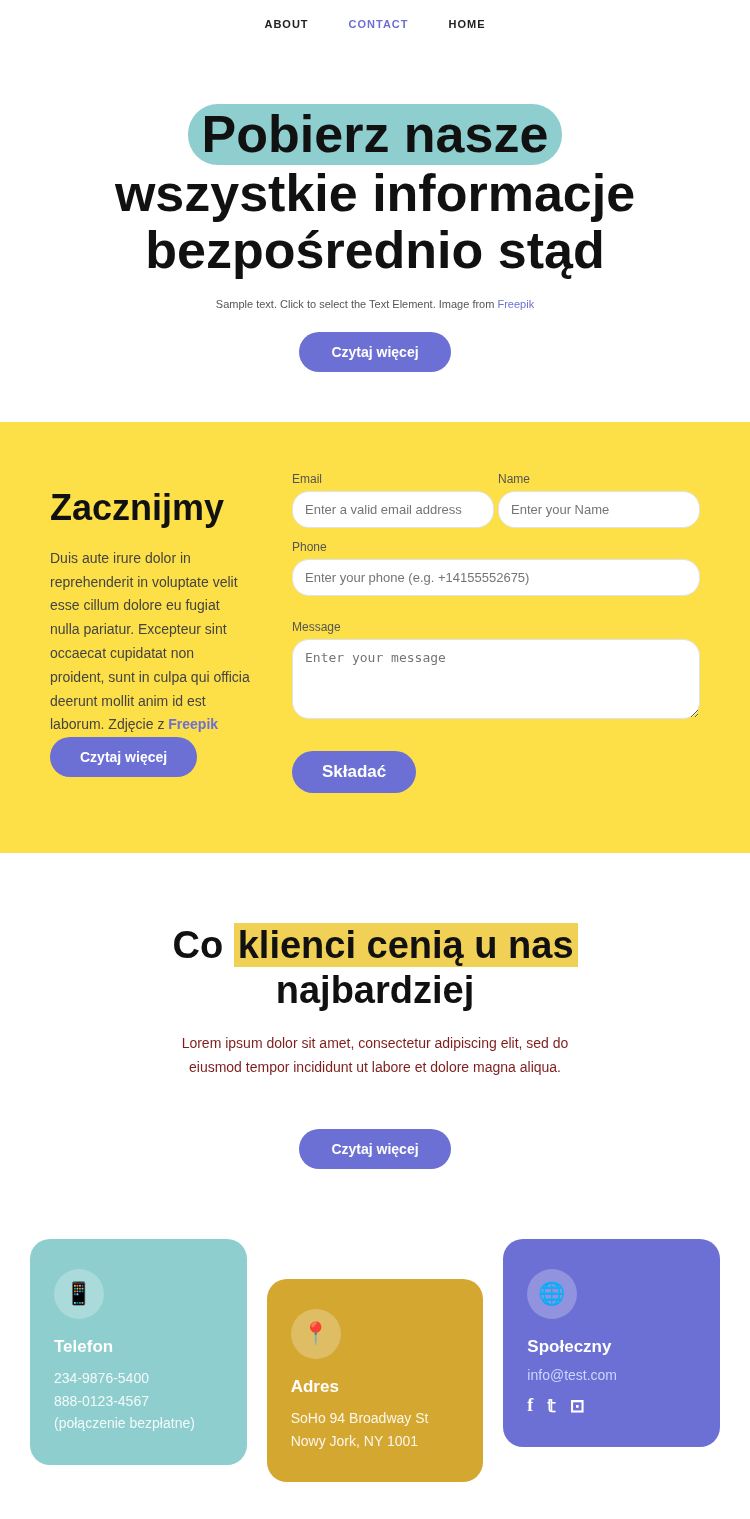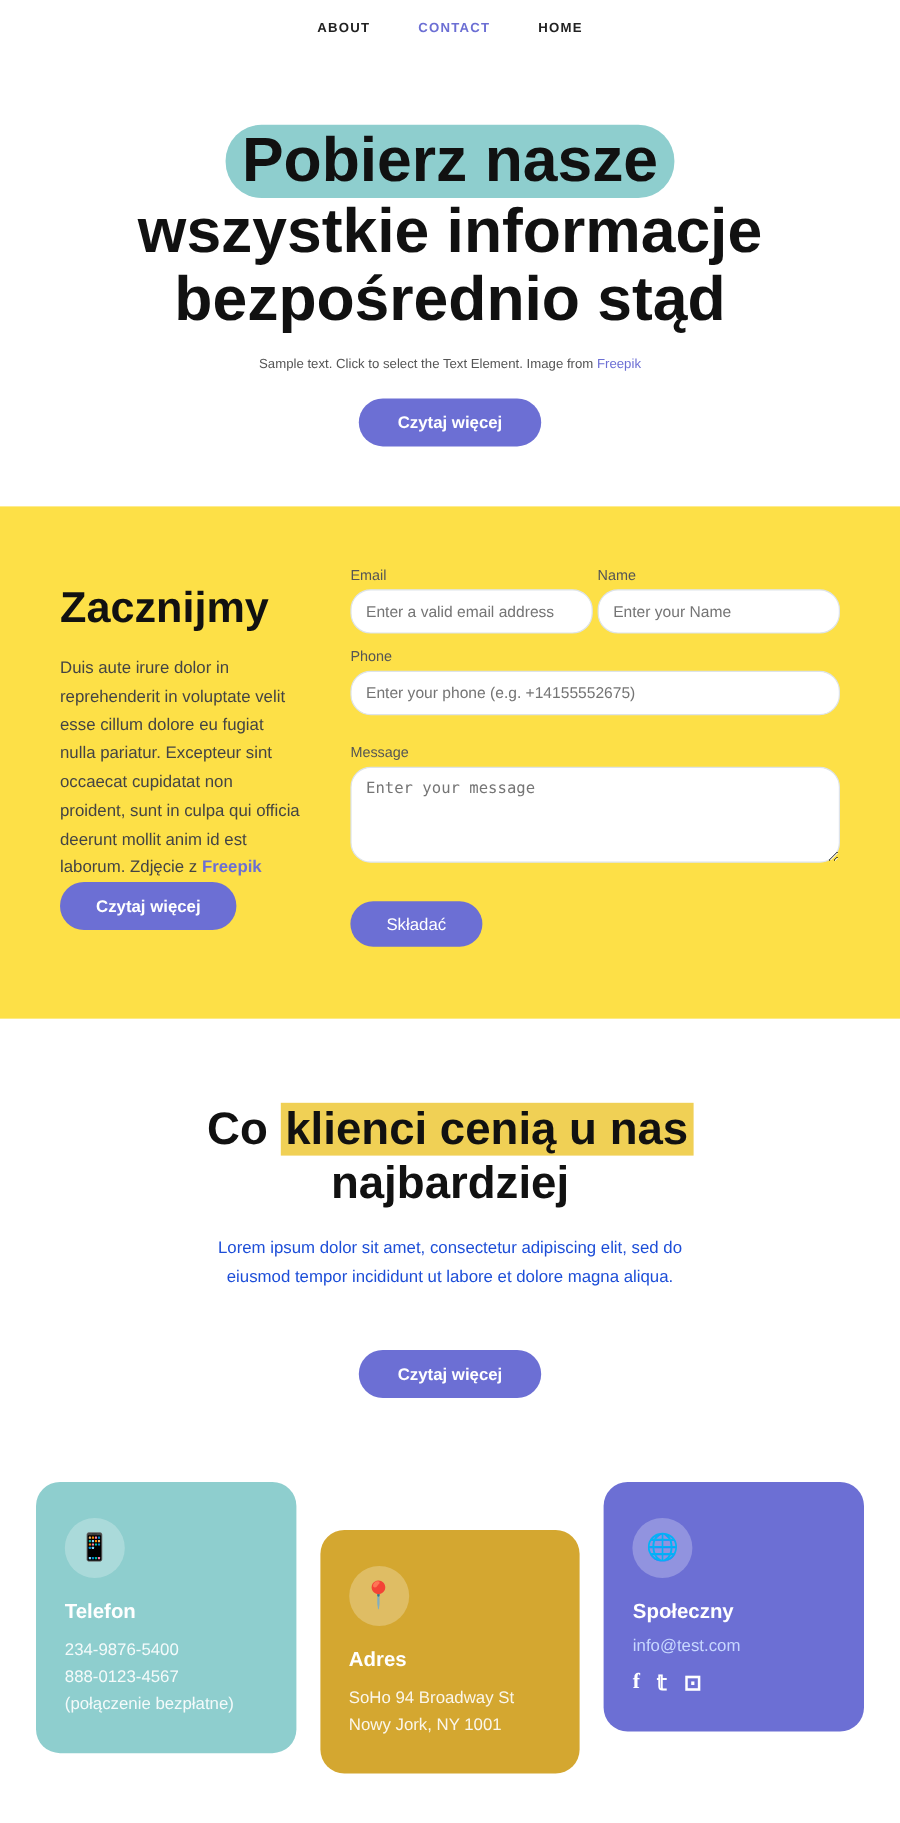--- a/index.html
+++ b/index.html
@@ -126,22 +126,22 @@
       resize: vertical;
       min-height: 80px;
     }
     .form-full { width: 100%; margin-bottom: 24px; }
     .btn-submit {
       background: #6c6fd4;
       color: #fff;
       border: none;
       border-radius: 25px;
       padding: 11px 30px;
-      font-size: 14px;
-      font-weight: 400;
+      font-size: 17px;
+      font-weight: 700;
       cursor: pointer;
       margin-top: 8px;
     }
 
     
     .clients-section {
       text-align: center;
       padding: 70px 80px 40px;
       background: #fff;
     }
@@ -152,21 +152,21 @@
       line-height: 1.2;
       margin-bottom: 18px;
     }
     .clients-section h2 .highlight-yellow {
       background: #f0d055;
       border-radius: 0;
       padding: 1px 4px;
     }
     .clients-section p {
       font-size: 14px;
-      color: #1d4ed8;
+      color: #7f1d1d;
       max-width: 420px;
       margin: 0 auto 28px;
       line-height: 1.7;
     }
 
     
     .cards-row {
       display: flex;
       gap: 20px;
       padding: 30px 30px 60px;

